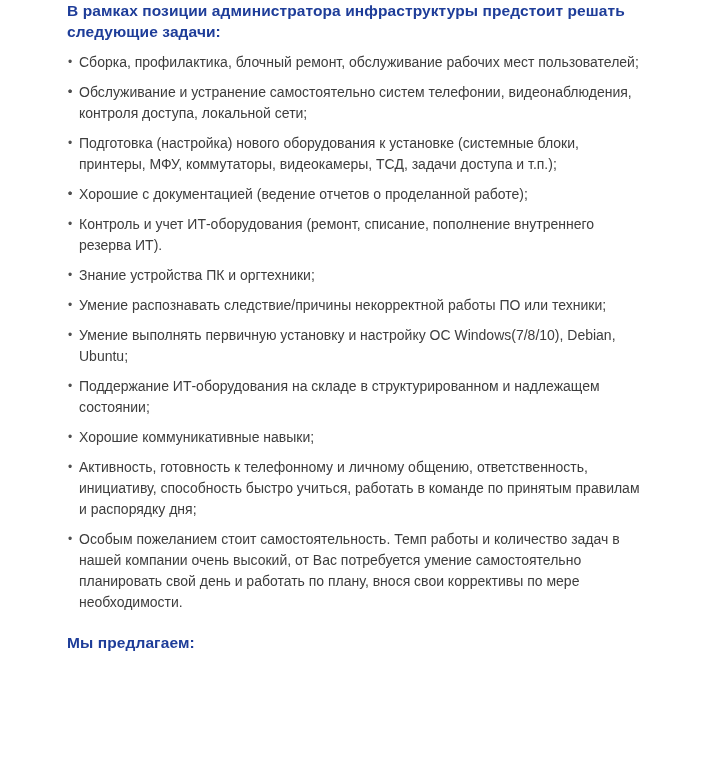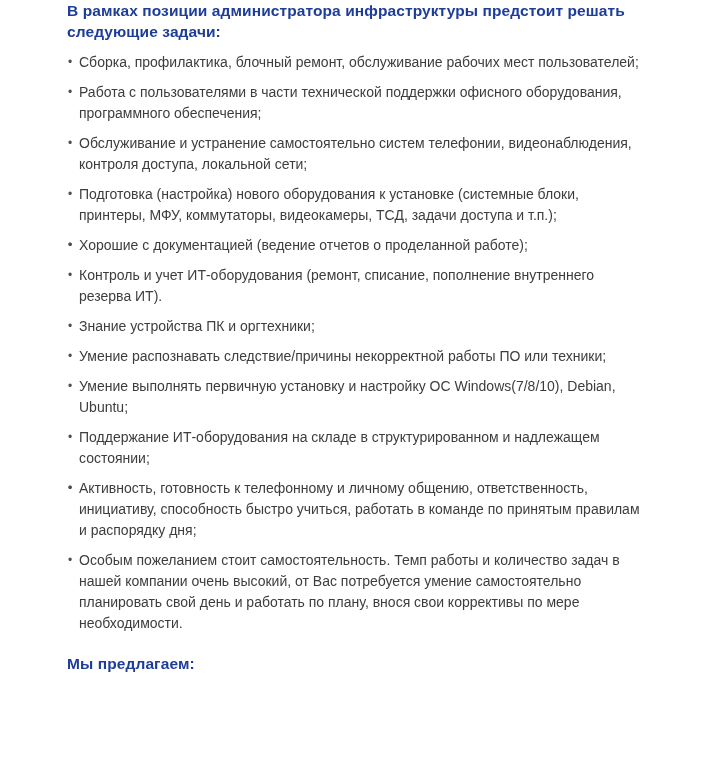--- a/index.html
+++ b/index.html
@@ -65,21 +65,20 @@
 
   <section>
     <h2 class="section-heading first">В рамках позиции администратора инфраструктуры предстоит решать следующие задачи:</h2>
     <ul class="bullet-list">
       <li>
         <span class="bullet">•</span>
         <span>Сборка, профилактика, блочный ремонт, обслуживание рабочих мест пользователей;</span>
       </li>
       <li>
         <span class="bullet">•</span>
-        <span>Работа с пользователями в части технической поддержки офисного оборудования, программного обеспечения;</span>
       </li>
       <li>
         <span class="bullet">•</span>
         <span>Обслуживание и устранение самостоятельно систем телефонии, видеонаблюдения, контроля доступа, локальной сети;</span>
       </li>
       <li>
         <span class="bullet">•</span>
         <span>Подготовка (настройка) нового оборудования к установке (системные блоки, принтеры, МФУ, коммутаторы, видеокамеры, ТСД, задачи доступа и т.п.);</span>
       </li>
       <li>
@@ -109,20 +108,21 @@
       <li>
         <span class="bullet">•</span>
         <span>Умение выполнять первичную установку и настройку ОС Windows(7/8/10), Debian, Ubuntu;</span>
       </li>
       <li>
         <span class="bullet">•</span>
         <span>Поддержание ИТ-оборудования на складе в структурированном и надлежащем состоянии;</span>
       </li>
       <li>
         <span class="bullet">•</span>
+        <span>Хорошие коммуникативные навыки;</span>
       </li>
       <li>
         <span class="bullet">•</span>
         <span>Активность, готовность к телефонному и личному общению, ответственность, инициативу, способность быстро учиться, работать в команде по принятым правилам и распорядку дня;</span>
       </li>
       <li>
         <span class="bullet">•</span>
         <span>Особым пожеланием стоит самостоятельность. Темп работы и количество задач в нашей компании очень высокий, от Вас потребуется умение самостоятельно планировать свой день и работать по плану, внося свои коррективы по мере необходимости.</span>
       </li>
     </ul>

